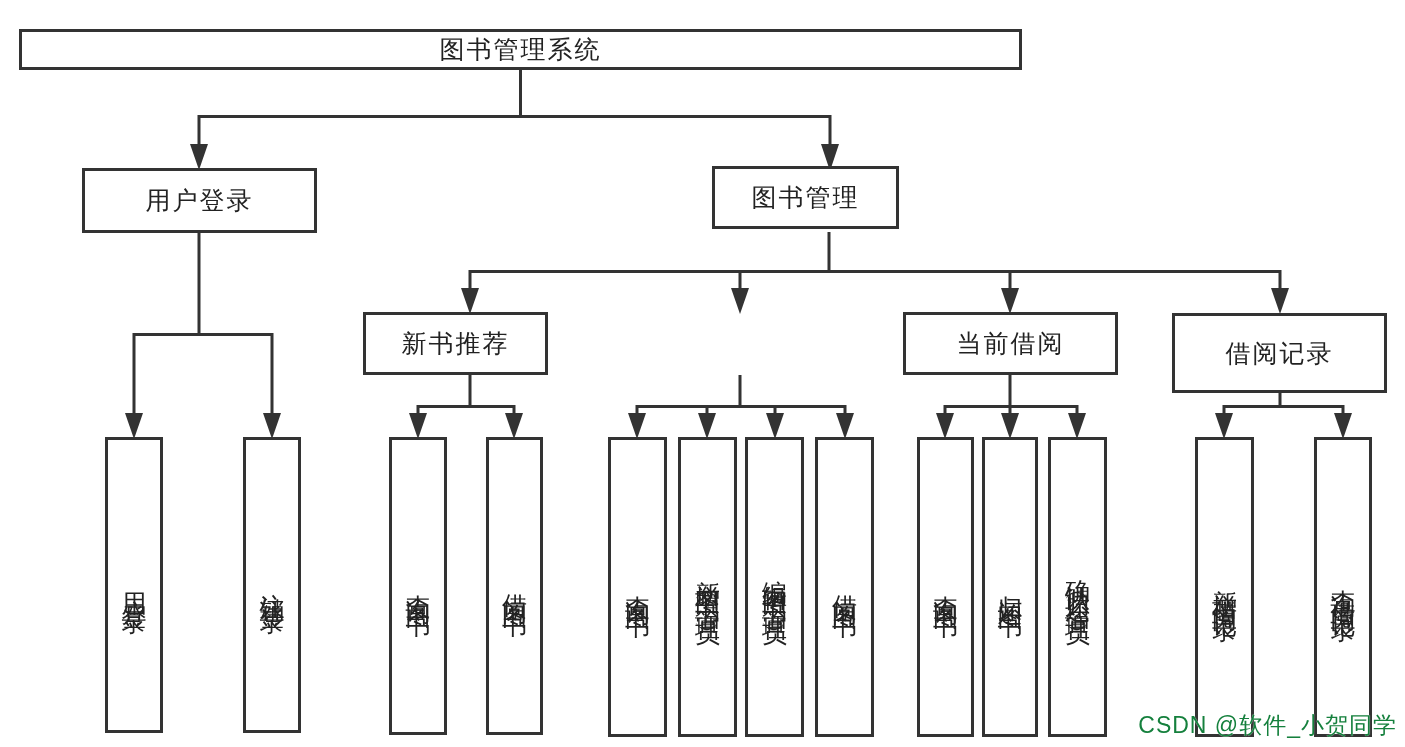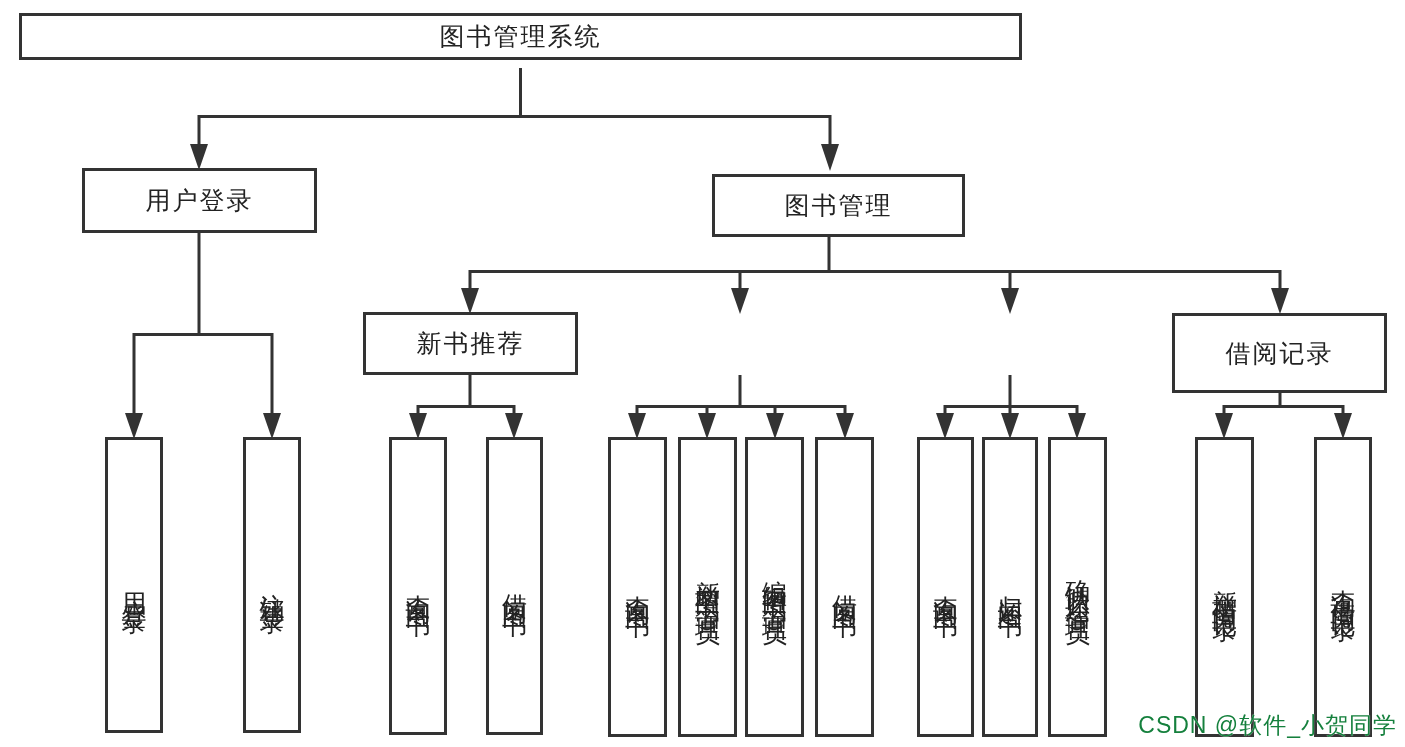--- a/index.html
+++ b/index.html
@@ -84,26 +84,27 @@
       <polygon points="766,413 784,413 775,439"></polygon>
       <polygon points="836,413 854,413 845,439"></polygon>
       <polygon points="936,413 954,413 945,439"></polygon>
       <polygon points="1001,413 1019,413 1010,439"></polygon>
       <polygon points="1068,413 1086,413 1077,439"></polygon>
       <polygon points="1215,413 1233,413 1224,439"></polygon>
       <polygon points="1334,413 1352,413 1343,439"></polygon>
     </g>
   </svg>
 
-  <div class="hbox" style="left:19px;top:13px;width:1003px;height:47px">图书管理系统</div>
+  <div class="hbox" style="left:19px;top:29px;width:1003px;height:41px">图书管理系统</div>
 
   <div class="hbox" style="left:82px;top:168px;width:235px;height:65px">用户登录</div>
-  <div class="hbox" style="left:712px;top:174px;width:253px;height:63px">图书管理</div>
+  <div class="hbox" style="left:712px;top:166px;width:187px;height:63px">图书管理</div>
 
-  <div class="hbox" style="left:363px;top:312px;width:215px;height:63px">新书推荐</div>
+  <div class="hbox" style="left:363px;top:312px;width:185px;height:63px">新书推荐</div>
+  <div class="hbox" style="left:903px;top:312px;width:215px;height:63px">当前借阅</div>
   <div class="hbox" style="left:1172px;top:313px;width:215px;height:80px">借阅记录</div>
 
   <div class="vbox" style="left:105px;top:437px;width:58px;height:296px">用户登录</div>
   <div class="vbox" style="left:243px;top:437px;width:58px;height:296px">注销登录</div>
 
   <div class="vbox" style="left:389px;top:437px;width:58px;height:298px">查询图书</div>
   <div class="vbox" style="left:486px;top:437px;width:57px;height:298px">借阅图书</div>
 
   <div class="vbox" style="left:608px;top:437px;width:59px;height:300px">查询图书</div>
   <div class="vbox" style="left:678px;top:437px;width:59px;height:300px">新增图书（管理员）</div>

